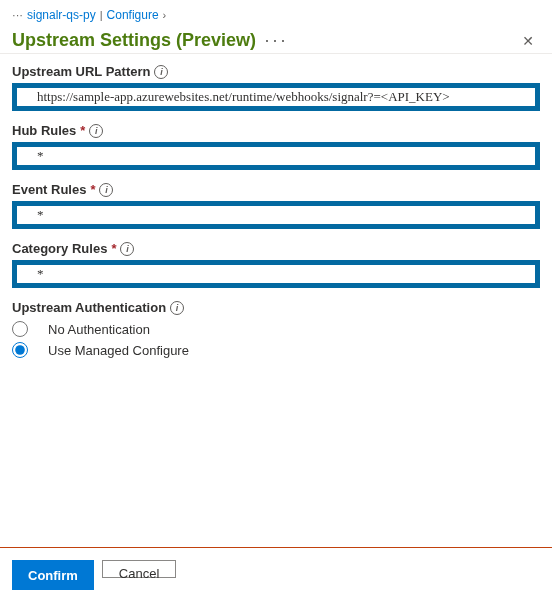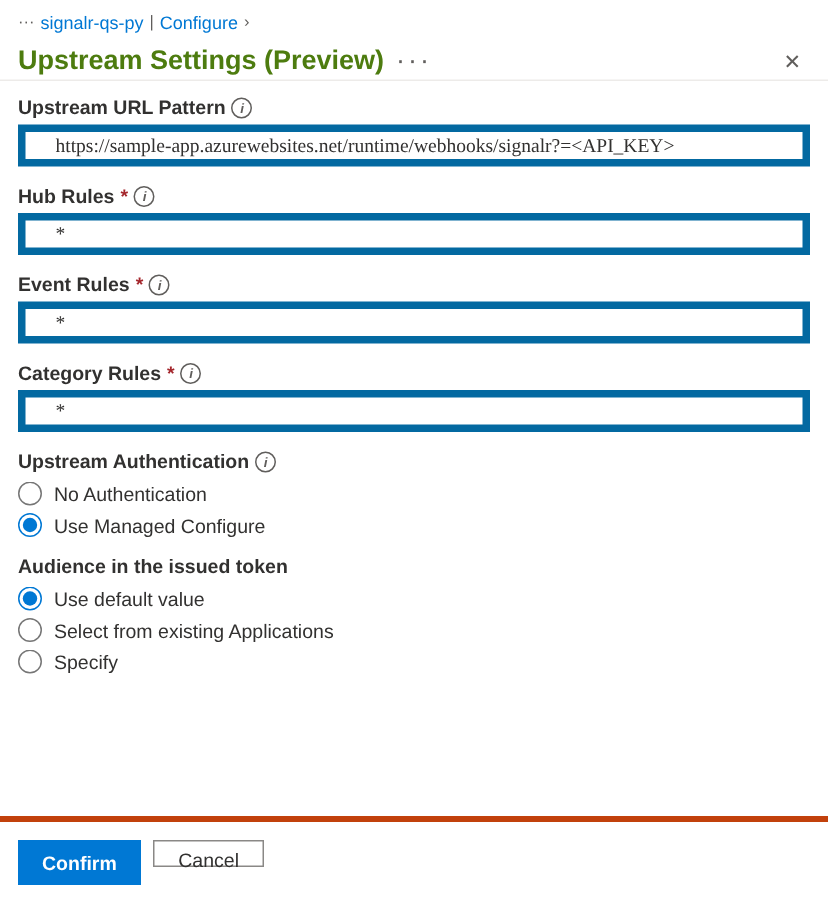--- a/index.html
+++ b/index.html
@@ -117,21 +117,21 @@
     }
     .radio-group {
       display: flex;
       flex-direction: column;
       gap: 5px;
       margin-bottom: 12px;
     }
     .radio-item {
       display: flex;
       align-items: center;
-      gap: 8px;
+      gap: 20px;
       cursor: pointer;
     }
     .radio-item input[type="radio"] {
       accent-color: #0078d4;
       width: 16px;
       height: 16px;
       cursor: pointer;
     }
     .radio-item label {
       font-size: 13px;
@@ -141,21 +141,21 @@
     .audience-section {
       margin-top: 4px;
     }
     .audience-title {
       font-size: 13px;
       font-weight: 600;
       color: #323130;
       margin-bottom: 6px;
     }
     .footer {
-      border-top: 4px solid #c2410c;
+      border-top: 1px solid #c2410c;
       padding: 12px;
       display: flex;
       gap: 8px;
       margin-top: auto;
     }
     .btn-confirm {
       background: #0078d4;
       color: #fff;
       border: none;
       padding: 5px 16px;
@@ -252,37 +252,20 @@
           <input type="radio" id="no-auth" name="auth" style="">
           <label for="no-auth">No Authentication</label>
         </div>
         <div class="radio-item">
           <input type="radio" id="managed-identity" name="auth" checked="" style="">
           <label for="managed-identity">Use Managed Configure</label>
         </div>
       </div>
     </div>
 
-    <div class="audience-section">
-      <div class="audience-title">Audience in the issued token</div>
-      <div class="radio-group">
-        <div class="radio-item">
-          <input type="radio" id="default-value" name="audience" checked="" style="">
-          <label for="default-value">Use default value</label>
-        </div>
-        <div class="radio-item">
-          <input type="radio" id="existing-apps" name="audience" style="">
-          <label for="existing-apps">Select from existing Applications</label>
-        </div>
-        <div class="radio-item">
-          <input type="radio" id="specify" name="audience" style="">
-          <label for="specify">Specify</label>
-        </div>
-      </div>
-    </div>
 
   </div>
 
   <div class="footer">
     <button class="btn-confirm">Confirm</button>
     <button class="btn-cancel">Cancel</button>
   </div>
 
 </div>
 

